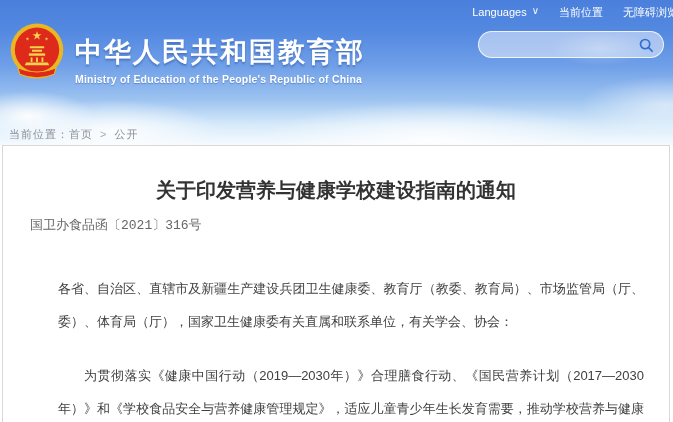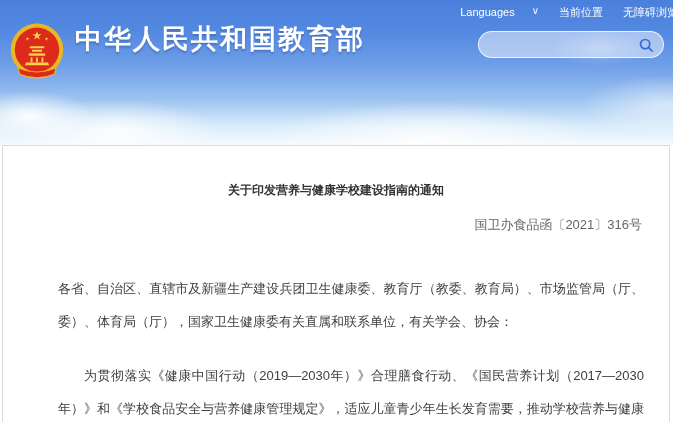--- a/index.html
+++ b/index.html
@@ -18,26 +18,26 @@
       radial-gradient(ellipse 70px 26px at 600px 48px, rgba(255,255,255,.28), rgba(255,255,255,0) 70%),
       radial-gradient(ellipse 240px 55px at 430px 140px, rgba(255,255,255,.85), rgba(255,255,255,0) 70%),
       linear-gradient(180deg,#4a80dc 0%,#5489e1 22%,#6f9fe8 45%,#9cc3f0 68%,#d8ebfa 86%,#f7fbff 100%);
   }
   
   .topbar{
     position:absolute;top:4px;right:-5px;height:16px;
     display:flex;align-items:center;gap:20px;
     color:#fff;font-size:11px;white-space:nowrap;
   }
-  .topbar .tlink{color:#fff;text-decoration:none;cursor:pointer;display:flex;align-items:flex-start;gap:12px;}
+  .topbar .tlink{color:#fff;text-decoration:none;cursor:pointer;display:flex;align-items:flex-start;}
   .chev{font-size:10px;margin-left:5px;opacity:.95;line-height:1;}
   
   .brand{position:absolute;left:8px;top:21px;display:flex;align-items:flex-start;}
   .emblem{width:58px;height:72px;margin-right:9px;flex:none;}
-  .titles{margin-top:4px;}
+  .titles{margin-top:17px;}
   .site-title{
     font-size:27px;font-weight:bold;color:#fff;letter-spacing:2px;line-height:1.1;
     text-shadow:0 2px 2px rgba(60,100,170,.65);
   }
   .site-subtitle{
     font-size:10.5px;font-weight:bold;color:#fff;margin-top:5px;letter-spacing:.2px;
     text-shadow:0 1px 1px rgba(60,100,170,.55);
   }
   
   .search{
@@ -56,23 +56,23 @@
   .breadcrumb{position:absolute;left:9px;top:127px;font-size:11px;color:#8b9096;letter-spacing:1px;}
   .breadcrumb a{color:#8b9096;text-decoration:none;cursor:pointer;}
   .breadcrumb .sep{margin:0 7px;color:#a5abb1;}
   
   .panel{
     position:absolute;left:2px;right:3px;top:145px;bottom:-2px;
     background:#fff;border:1px solid #d9d9d9;box-sizing:border-box;
   }
   .doc-title{
     margin:35px 30px 0;text-align:center;
-    font-size:12px;line-height:19px;font-weight:bold;color:#333;
+    font-size:20px;line-height:19px;font-weight:bold;color:#333;
   }
-  .doc-number{margin:16px 27px 0;text-align:right;font-size:13px;color:#666;}
+  .doc-number{margin:16px 27px 0;text-align:left;font-size:13px;color:#666;font-family:Liberation Mono, monospace;}
   .doc-body{
     margin:38px 25px 0 55px;font-size:13px;color:#404040;text-align:justify;
   }
   .doc-body p{margin:0 0 21px;line-height:33px;}
   .p-indent{text-indent:2em;}
 </style>
 </head>
 <body>
 
 <div class="sky">
@@ -97,33 +97,37 @@
       <rect x="26.5" y="30" width="11" height="2.2" fill="#f8d44c"></rect>
       <rect x="23" y="34" width="18" height="2.6" fill="#f8d44c"></rect>
       <rect x="25" y="38.5" width="2" height="5" fill="#f8d44c"></rect>
       <rect x="31" y="38.5" width="2" height="5" fill="#f8d44c"></rect>
       <rect x="37" y="38.5" width="2" height="5" fill="#f8d44c"></rect>
       <path d="M20,44 H44 L45.5,47 H18.5 Z" fill="#f8d44c"></path>
       <path d="M11,50 Q32,59 53,50 L51,57 Q32,65 13,57 Z" fill="#de2a1b" stroke="#e9b723" stroke-width="1.2"></path>
     </svg>
     <div class="titles">
       <div class="site-title">中华人民共和国教育部</div>
+      <div class="site-subtitle">Ministry of Education of the People's Republic of China</div>
     </div>
   </div>
 
   <div class="search">
     <input type="text" placeholder="" style="">
     <span class="search-icon">
       <svg width="16" height="16" viewBox="0 0 18 18" aria-hidden="true">
         <circle cx="8" cy="8" r="5.2" fill="none" stroke="#2f6cd5" stroke-width="1.9"></circle>
         <line x1="12.2" y1="12.2" x2="16" y2="16" stroke="#2f6cd5" stroke-width="1.9" stroke-linecap="round"></line>
       </svg>
     </span>
   </div>
 
+  <div class="breadcrumb">
+    <span>当前位置：</span><a>首页</a><span class="sep">&gt;</span><a>公开</a>
+  </div>
 
 </div>
 
 <div class="panel">
   <h1 class="doc-title">关于印发营养与健康学校建设指南的通知</h1>
   <div class="doc-number">国卫办食品函〔2021〕316号</div>
   <div class="doc-body">
     <p>各省、自治区、直辖市及新疆生产建设兵团卫生健康委、教育厅（教委、教育局）、市场监管局（厅、委）、体育局（厅），国家卫生健康委有关直属和联系单位，有关学会、协会：</p>
     <p class="p-indent">为贯彻落实《健康中国行动（2019—2030年）》合理膳食行动、《国民营养计划（2017—2030年）》和《学校食品安全与营养健康管理规定》，适应儿童青少年生长发育需要，推动学校营养与健康工作，规范学校营养与健康相关管理行为，国家卫生健康委、教育部、市场监管总局、体育总局联合组织制定了《营养与健康学校建设指南》。现印发给你们，请依职责抓好实施。有关工作要求如下：</p>
   </div>

